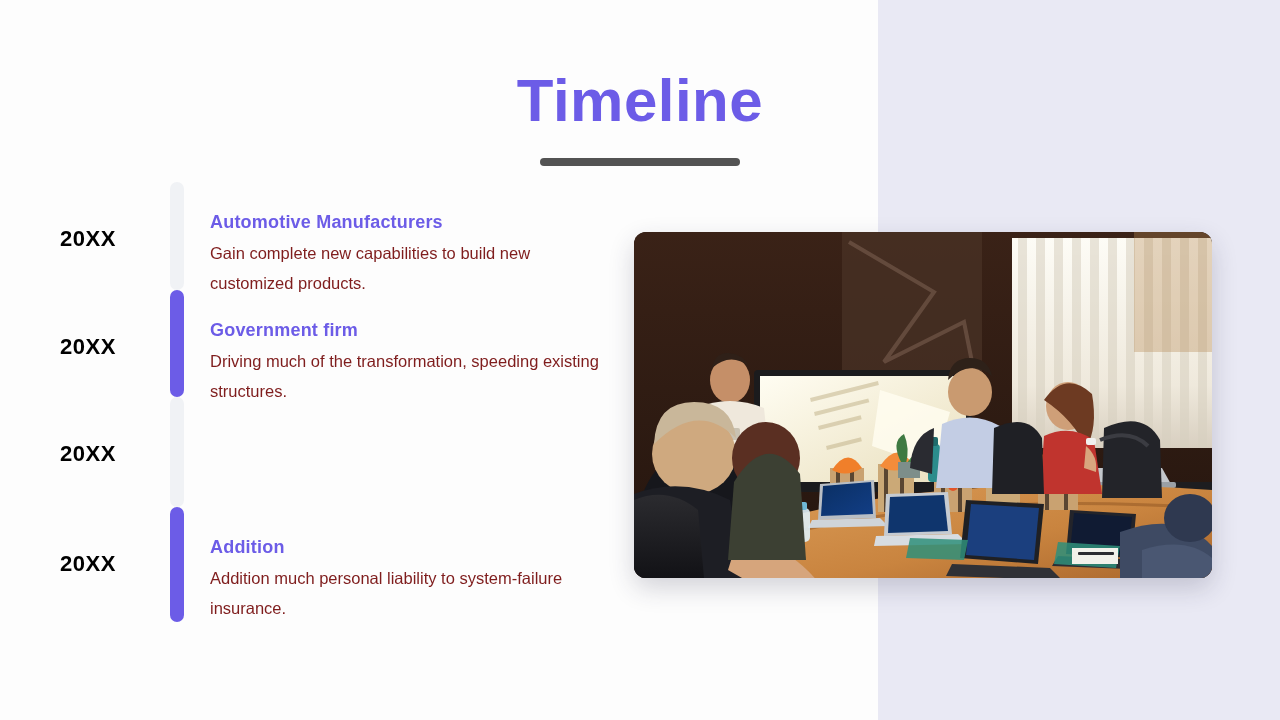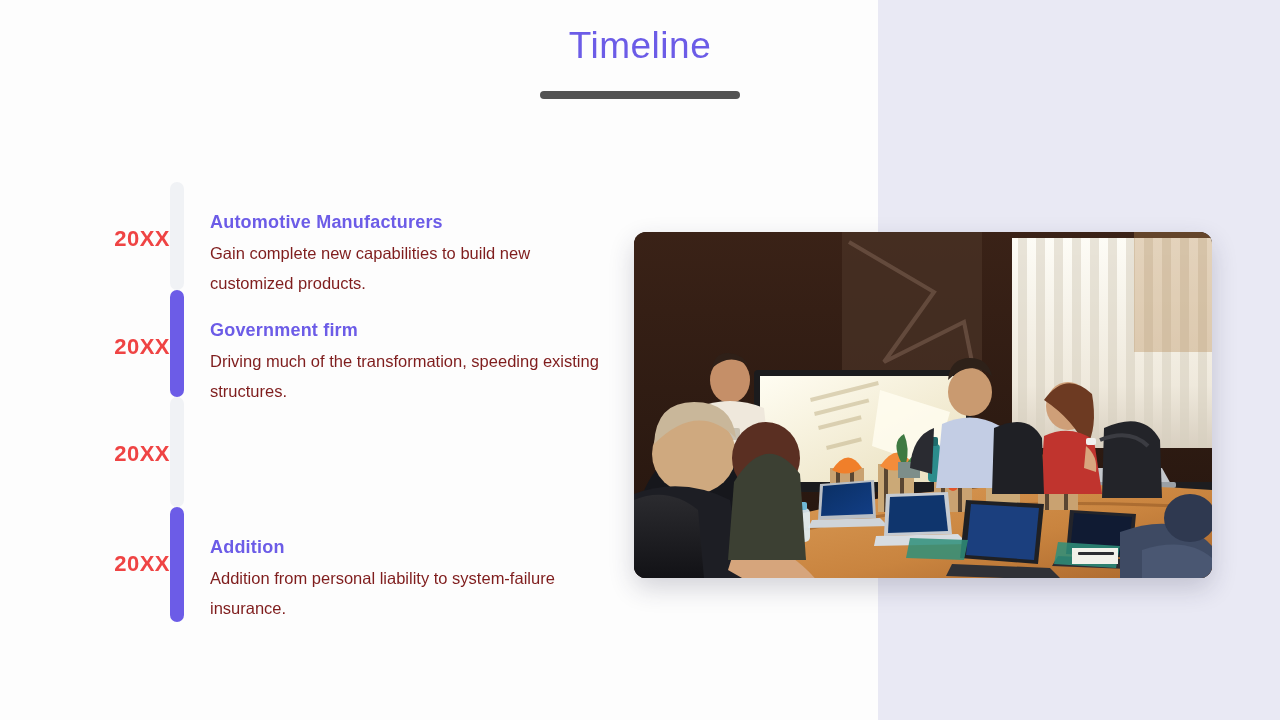--- a/index.html
+++ b/index.html
@@ -23,25 +23,26 @@
     background:#e9e9f4;
   }
   
   .heading-wrap {
     position:absolute;
     left:0; top:26px;
     width:1280px;
     text-align:center;
   }
   .page-title {
-    font-size:37px;
-    font-weight:normal;
+    font-size:60px;
+    font-weight:bold;
     color:#6c5ce7;
     letter-spacing:0.5px;
     line-height:1.1;
+    margin-top:42px;
   }
   .title-rule {
     margin:24px auto 0 auto;
     width:200px; height:8px;
     background:#535353;
     border-radius:4px;
   }
   
   .timeline {
     position:absolute;
@@ -51,22 +52,22 @@
   .tl-row {
     position:relative;
     display:flex;
     align-items:flex-start;
   }
   .tl-year {
     width:110px;
     flex:0 0 110px;
     font-size:22px;
     font-weight:bold;
-    color:#ef4444;
-    text-align:right;
+    color:#000000;
+    text-align:left;
     padding-top:44px;
     letter-spacing:0.5px;
   }
   .tl-bar {
     flex:0 0 14px;
     width:14px;
     align-self:stretch;
     border-radius:7px;
     background:#f0f2f5;
   }
@@ -142,21 +143,21 @@
     <div class="tl-row row-3">
       <div class="tl-year">20XX</div>
       <div class="tl-bar"></div>
     </div>
 
     <div class="tl-row row-4">
       <div class="tl-year">20XX</div>
       <div class="tl-bar accent"></div>
       <div class="tl-body">
         <div class="tl-head">Addition</div>
-        <div class="tl-desc">Addition from personal liability to system-failure insurance.</div>
+        <div class="tl-desc">Addition much personal liability to system-failure insurance.</div>
       </div>
     </div>
 
   </div>
 
   <div class="photo">
     <svg viewBox="0 0 578 346" preserveAspectRatio="xMidYMid slice">
       <defs>
         <linearGradient id="gWall" x1="0" y1="0" x2="0" y2="1">
           <stop offset="0%" stop-color="#3a2217"></stop>

